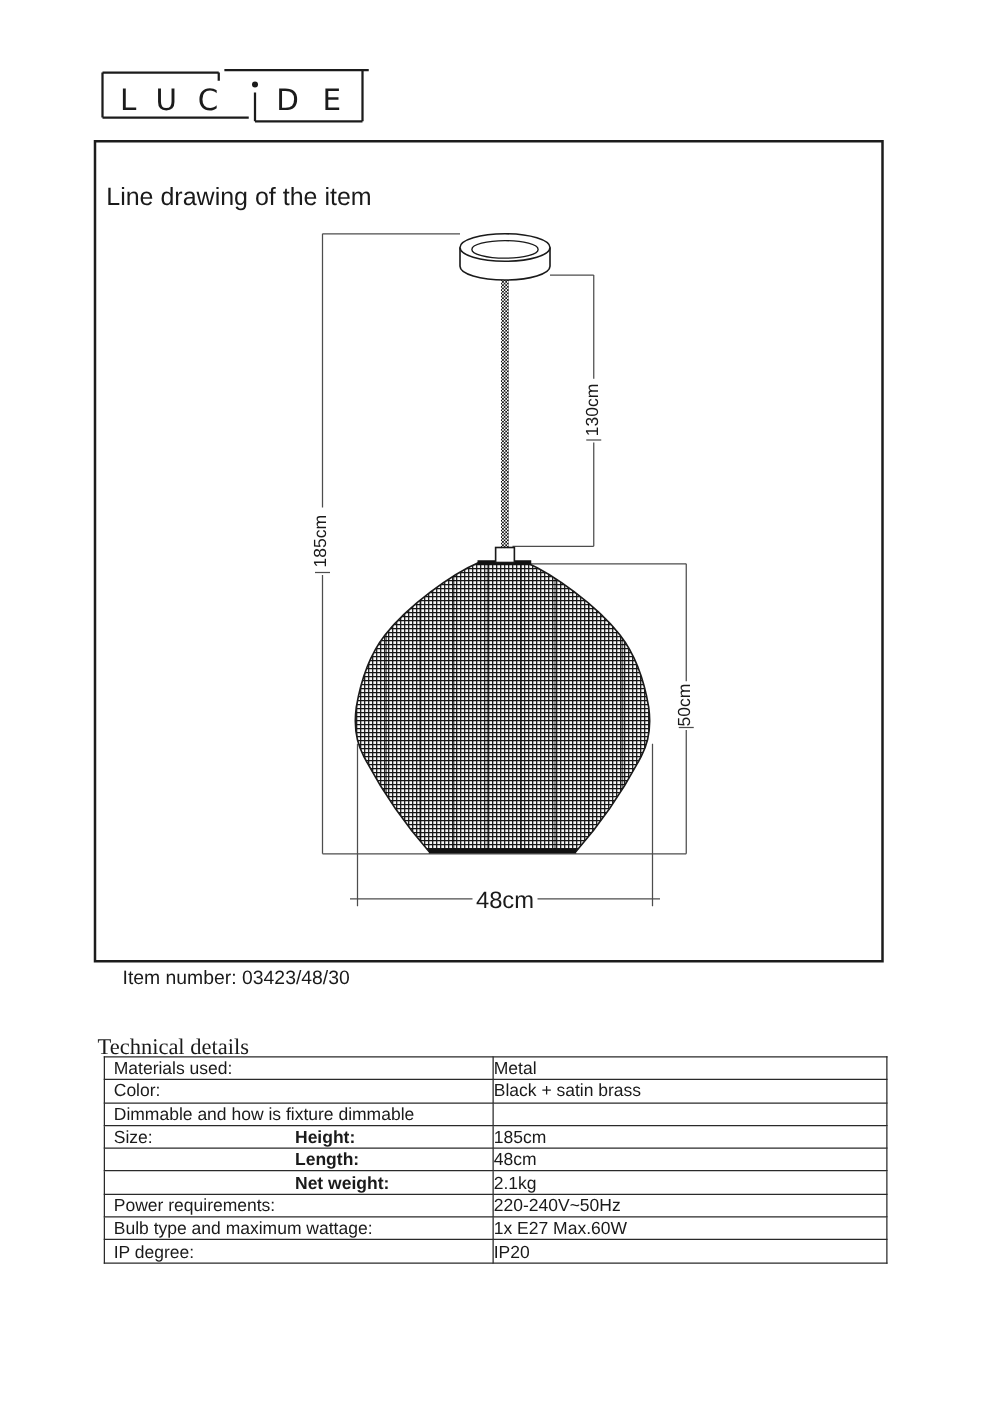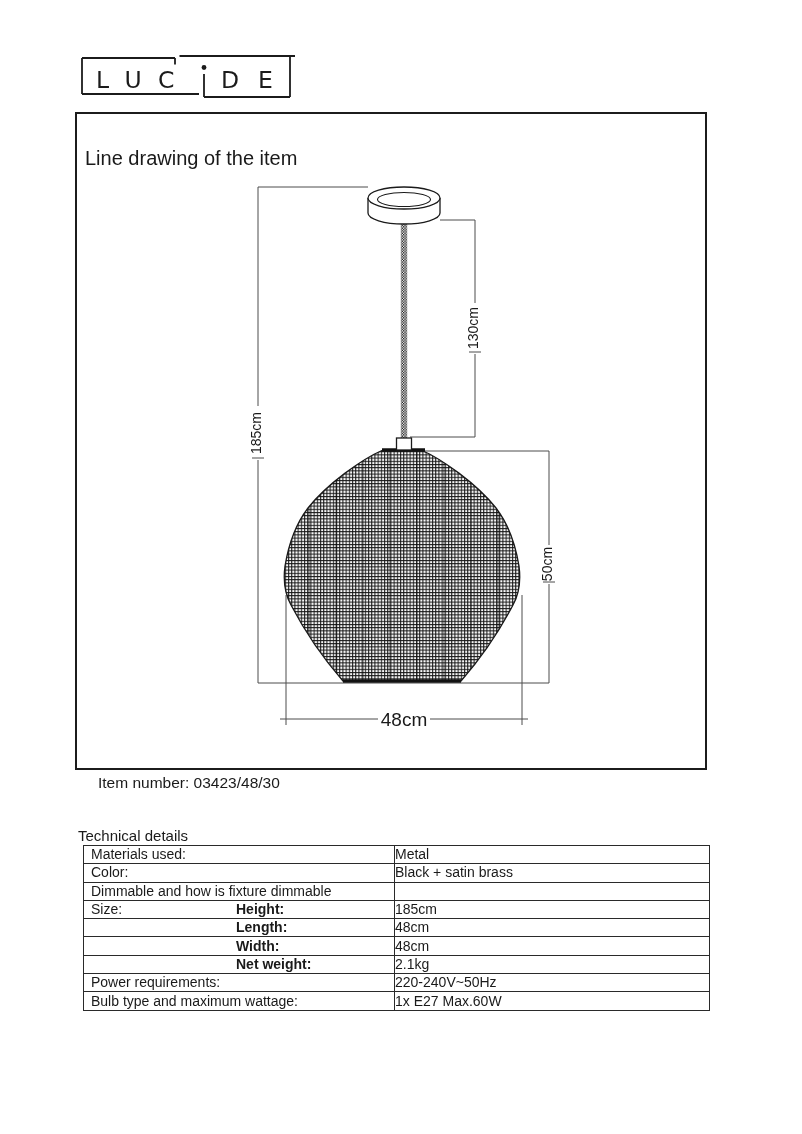--- a/index.html
+++ b/index.html
@@ -20,21 +20,21 @@
     border:2px solid #1c1c1c;
   }
   .box-title{
     position:absolute;left:8px;top:3px;font-size:20px;line-height:18px;margin-top:32px;
   }
   .diagram{position:absolute;left:0;top:0;width:628px;height:654px;}
   .diagram text{font-family:"Liberation Sans","DejaVu Sans",sans-serif;fill:#1a1a1a;}
 
   .item-number{position:absolute;left:78px;top:774px;font-size:15.5px;margin-left:20px;}
 
-  .tech-heading{position:absolute;left:78px;top:827px;font-size:15px;}
+  .tech-heading{position:absolute;left:78px;top:827px;font-size:18px;font-family:Liberation Serif, serif;}
 
   table.tech{
     position:absolute;left:83px;top:845px;width:624px;
     border-collapse:collapse;table-layout:fixed;
     border:1.8px solid #1c1c1c;
   }
   table.tech td{
     border:1.4px solid #2a2a2a;
     height:17.3px;padding:0;margin:0;
     font-size:14px;line-height:17px;vertical-align:middle;
@@ -185,29 +185,20 @@
               <span class="lab"></span>
               <span class="sub">Length:</span>
             </div>
           </td>
           <td class="c2">48cm</td>
         </tr>
         <tr>
           <td class="c1">
             <div class="cellwrap">
               <span class="lab"></span>
-              <span class="sub">Width:</span>
-            </div>
-          </td>
-          <td class="c2">48cm</td>
-        </tr>
-        <tr>
-          <td class="c1">
-            <div class="cellwrap">
-              <span class="lab"></span>
               <span class="sub">Net weight:</span>
             </div>
           </td>
           <td class="c2">2.1kg</td>
         </tr>
         <tr>
           <td class="c1">
             <div class="cellwrap">
               <span class="lab">Power requirements:</span>
               <span class="sub"></span>
@@ -216,17 +207,26 @@
           <td class="c2">220-240V~50Hz</td>
         </tr>
         <tr>
           <td class="c1">
             <div class="cellwrap">
               <span class="lab">Bulb type and maximum wattage:</span>
               <span class="sub"></span>
             </div>
           </td>
           <td class="c2">1x E27 Max.60W</td>
+        </tr>
+        <tr>
+          <td class="c1">
+            <div class="cellwrap">
+              <span class="lab">IP degree:</span>
+              <span class="sub"></span>
+            </div>
+          </td>
+          <td class="c2">IP20</td>
         </tr>
       </tbody>
   </table>
 
 </div>
 
 </body></html>

